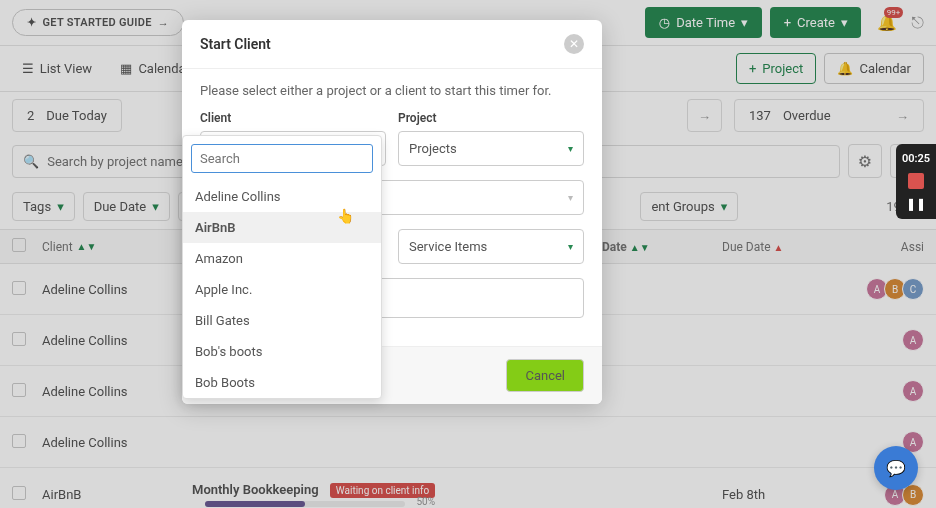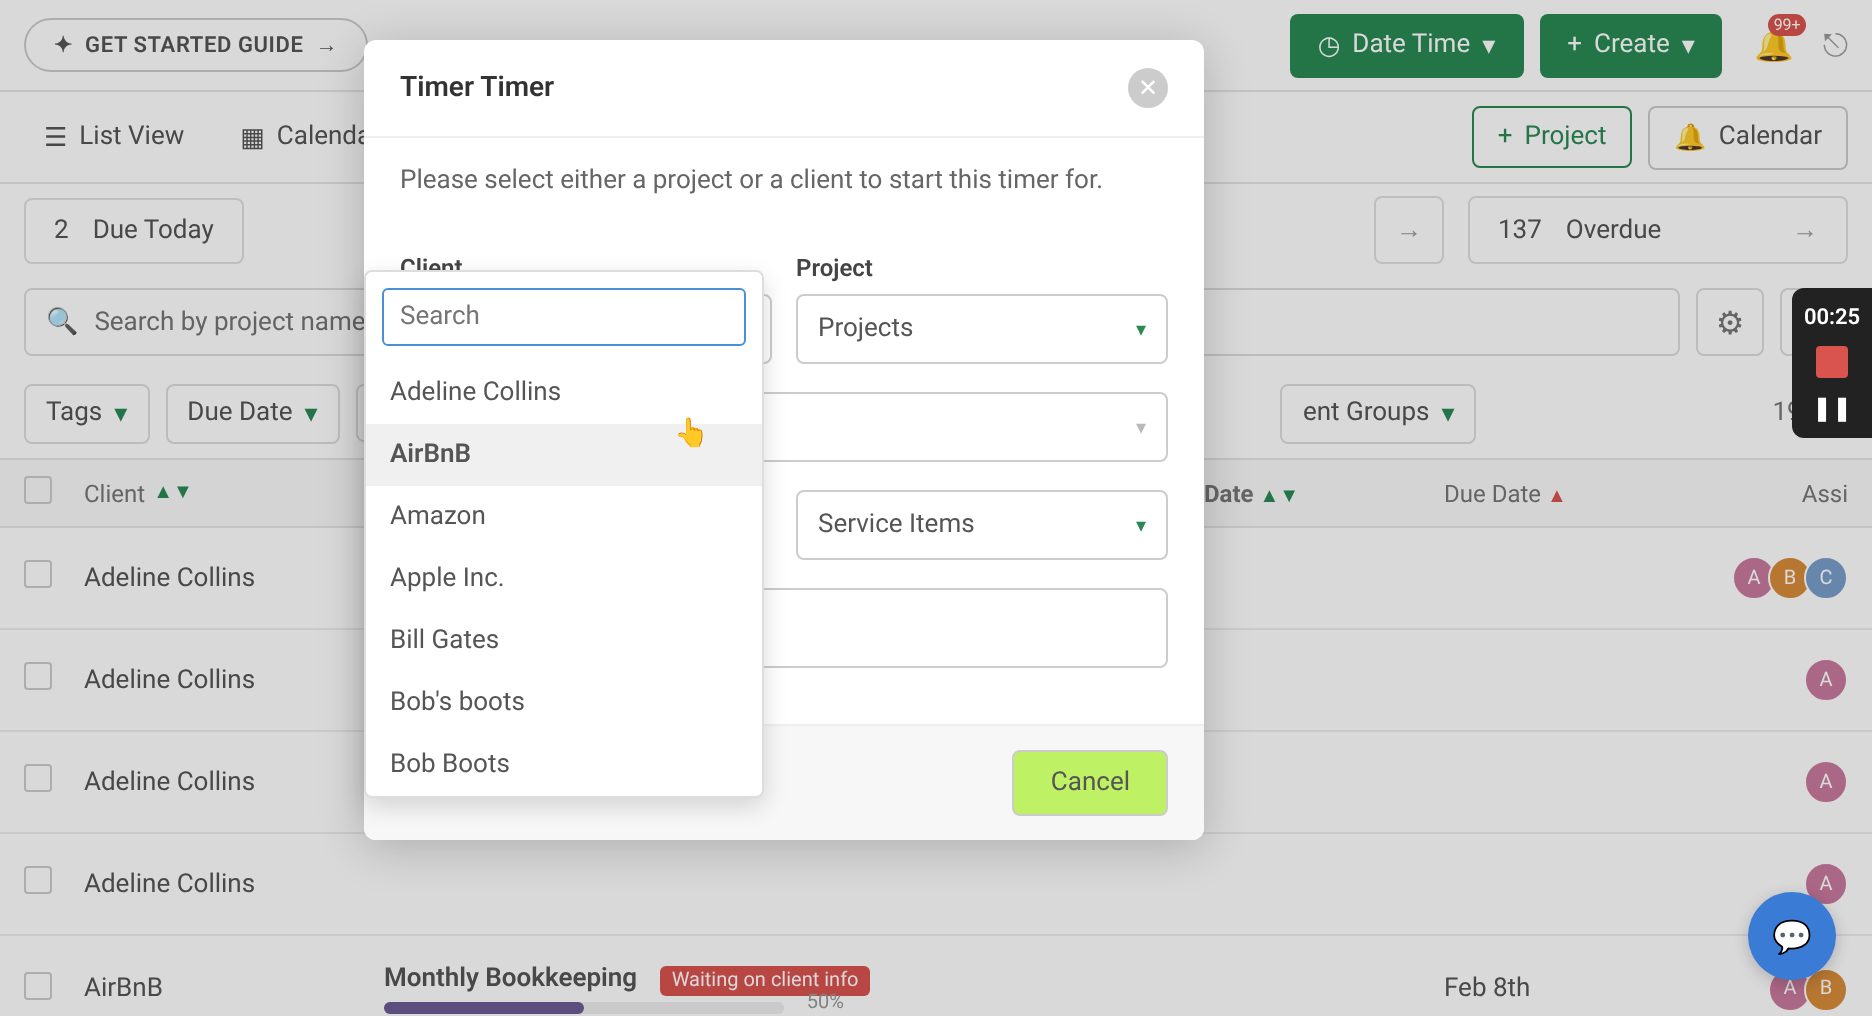--- a/index.html
+++ b/index.html
@@ -37,41 +37,41 @@
 
 .table-header { display: flex; align-items: center; padding: 8px 12px; background: #fafafa; border-bottom: 1px solid #e5e5e5; font-size: 12px; color: #777; }
 .table-row { display: flex; align-items: center; padding: 14px 12px; background: #fff; border-bottom: 1px solid #eee; font-size: 13px; color: #555; }
 .col-check { width: 30px; }
 .col-client { width: 150px; display: flex; align-items: center; gap: 4px; }
 .col-project { width: 410px; }
 .col-date { width: 120px; font-weight: bold; }
 .col-due { width: 120px; }
 .col-assign { flex: 1; display: flex; justify-content: flex-end; gap: -4px; }
 .sort-icon { font-size: 10px; color: #2a8a54; }
-.progress { height: 6px; background: #eee; border-radius: 3px; margin-top: 4px; width: 200px; position: relative; }
+.progress { height: 6px; background: #eee; border-radius: 3px; margin-top: 4px; width: 200px; position: relative; margin-left: 13px; }
 .progress-fill { height: 100%; border-radius: 3px; }
 .progress-label { position: absolute; right: -30px; top: -5px; font-size: 10px; color: #999; }
 .badge-red { background: #d9534f; color: #fff; font-size: 10px; padding: 2px 6px; border-radius: 3px; margin-left: 8px; }
 .avatar { width: 22px; height: 22px; border-radius: 50%; background: #ccc; display: inline-flex; align-items: center; justify-content: center; font-size: 10px; color: #fff; margin-left: -4px; border: 1px solid #fff; }
 
 
 .modal-backdrop { position: absolute; inset: 0; background: rgba(0,0,0,0.15); }
 .modal { position: absolute; left: 182px; top: 20px; width: 420px; background: #fff; border-radius: 6px; box-shadow: 0 4px 24px rgba(0,0,0,0.2); }
 .modal-header { padding: 14px 18px; border-bottom: 1px solid #eee; display: flex; align-items: center; }
 .modal-title { font-size: 14px; font-weight: 600; color: #333; }
 .modal-close { margin-left: auto; width: 20px; height: 20px; border-radius: 50%; background: #ccc; color: #fff; display: flex; align-items: center; justify-content: center; font-size: 12px; cursor: pointer; }
 .modal-body { padding: 14px 18px; }
-.modal-desc { font-size: 13px; color: #666; margin-bottom: 29px; }
+.modal-desc { font-size: 13px; color: #666; margin-bottom: 13px; }
 .form-row { display: flex; gap: 12px; margin-bottom: 14px; }
 .form-col { flex: 1; }
 .form-label { font-size: 12px; font-weight: 600; color: #444; margin-bottom: 6px; display: block; }
 .select-box { border: 1px solid #ccc; border-radius: 4px; padding: 9px 10px; display: flex; align-items: center; font-size: 13px; color: #555; position: relative; }
 .select-box .caret { margin-left: auto; color: #2a8a54; font-size: 10px; }
 .modal-footer { padding: 12px 18px; background: #f7f7f7; border-top: 1px solid #eee; display: flex; justify-content: flex-end; border-radius: 0 0 6px 6px; }
-.cancel-btn { border: 1px solid #ccc; border-radius: 4px; padding: 8px 18px; font-size: 13px; color: #555; background: #bef264; }
+.cancel-btn { border: 1px solid #ccc; border-radius: 4px; padding: 8px 18px; font-size: 13px; color: #555; background: #84cc16; }
 
 
 .dropdown { position: absolute; left: 182px; top: 135px; width: 200px; background: #fff; border: 1px solid #ddd; border-radius: 4px; box-shadow: 0 4px 12px rgba(0,0,0,0.15); z-index: 100; }
 .dropdown-search { padding: 8px; }
 .dropdown-search input { width: 100%; border: 1px solid #4a90d9; border-radius: 3px; padding: 6px 8px; font-size: 13px; outline: none; }
 .dropdown-list { max-height: 240px; overflow-y: auto; }
 .dropdown-item { padding: 8px 12px; font-size: 13px; color: #555; cursor: pointer; }
 .dropdown-item.highlighted { background: #f0f0f0; font-weight: 600; }
 
 
@@ -279,21 +279,21 @@
     <div class="col-assign">
         <span class="avatar" style="background:#c97a9e">A</span>
         <span class="avatar" style="background:#d98c3a">B</span>
       </div>
   </div>
   </div>
 
 <div class="modal-backdrop"></div>
 <div class="modal">
   <div class="modal-header">
-    <span class="modal-title">Timer Timer</span>
+    <span class="modal-title">Start Client</span>
     <span class="modal-close">✕</span>
   </div>
   <div class="modal-body">
     <div class="modal-desc">Please select either a project or a client to start this timer for.</div>
     <div class="form-row">
       <div class="form-col">
         <span class="form-label">Client</span>
         <div class="select-box">
           <span>Clients</span>
           <span class="caret">▾</span>

